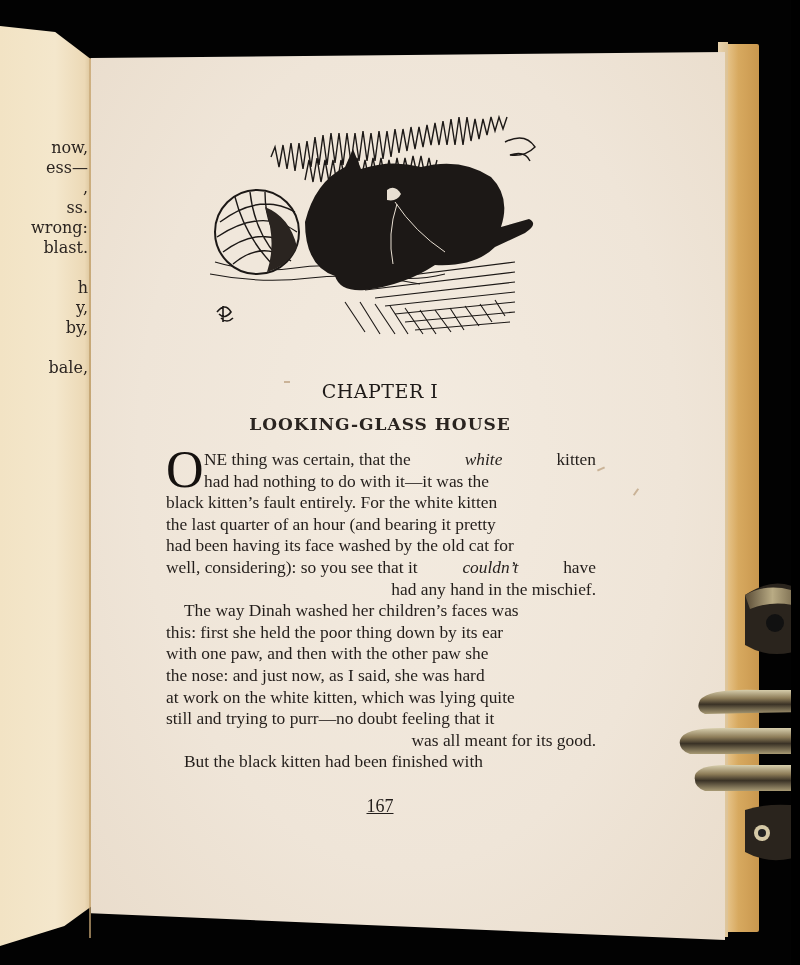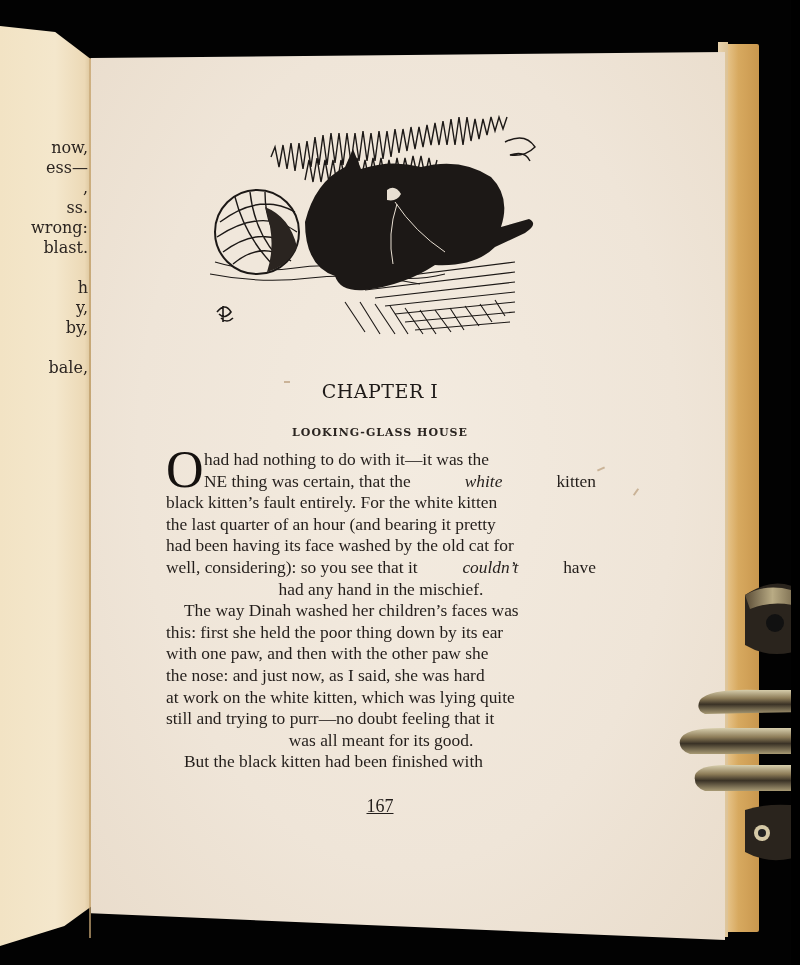--- a/index.html
+++ b/index.html
@@ -110,43 +110,42 @@
       color: #1e1a18;
       margin-top: 7px;
     }
     .chapter-subtitle {
       position: absolute;
       left: 160px;
       top: 414px;
       width: 440px;
       text-align: center;
       font-family: "DejaVu Serif", "Liberation Serif", serif;
-      font-size: 11px;
+      font-size: 17px;
       font-weight: bold;
       letter-spacing: 1px;
       color: #2a2420;
-      margin-top: 12px;
     }
     .body-text {
       position: absolute;
       left: 166px;
       top: 449px;
       width: 430px;
       font-family: "Liberation Serif", "DejaVu Serif", serif;
       font-size: 17.4px;
       line-height: 21.6px;
       color: #231e1b;
     }
     .line {
       display: flex;
       justify-content: space-between;
       white-space: nowrap;
       height: 21.6px;
     }
-    .line.last { justify-content: center; }
+    .line.last { justify-content: flex-end; }
     .line.indent { padding-left: 18px; }
     .line.drop { padding-left: 38px; }
     .drop-cap {
       position: absolute;
       left: 166px;
       top: 446px;
       font-family: "Liberation Serif", "DejaVu Serif", serif;
       font-size: 52px;
       line-height: 48px;
       color: #15110f;
@@ -229,26 +228,26 @@
     </g>
   </svg>
 
   <div class="chapter-title">CHAPTER I</div>
   <div class="chapter-subtitle">LOOKING-GLASS HOUSE</div>
 
   <div class="drop-cap">O</div>
 
   <div class="body-text">
     <div class="line drop">
-      <span>had had nothing to do with it—it was the</span>
-    </div>
-    <div class="line drop">
       <span>NE thing was certain, that the</span>
       <i>white</i>
       <span>kitten</span>
+    </div>
+    <div class="line drop">
+      <span>had had nothing to do with it—it was the</span>
     </div>
     <div class="line">
       <span>black kitten’s fault entirely.  For the white kitten</span>
     </div>
     <div class="line">
       <span>the last quarter of an hour (and bearing it pretty</span>
     </div>
     <div class="line">
       <span>had been having its face washed by the old cat for</span>
     </div>

